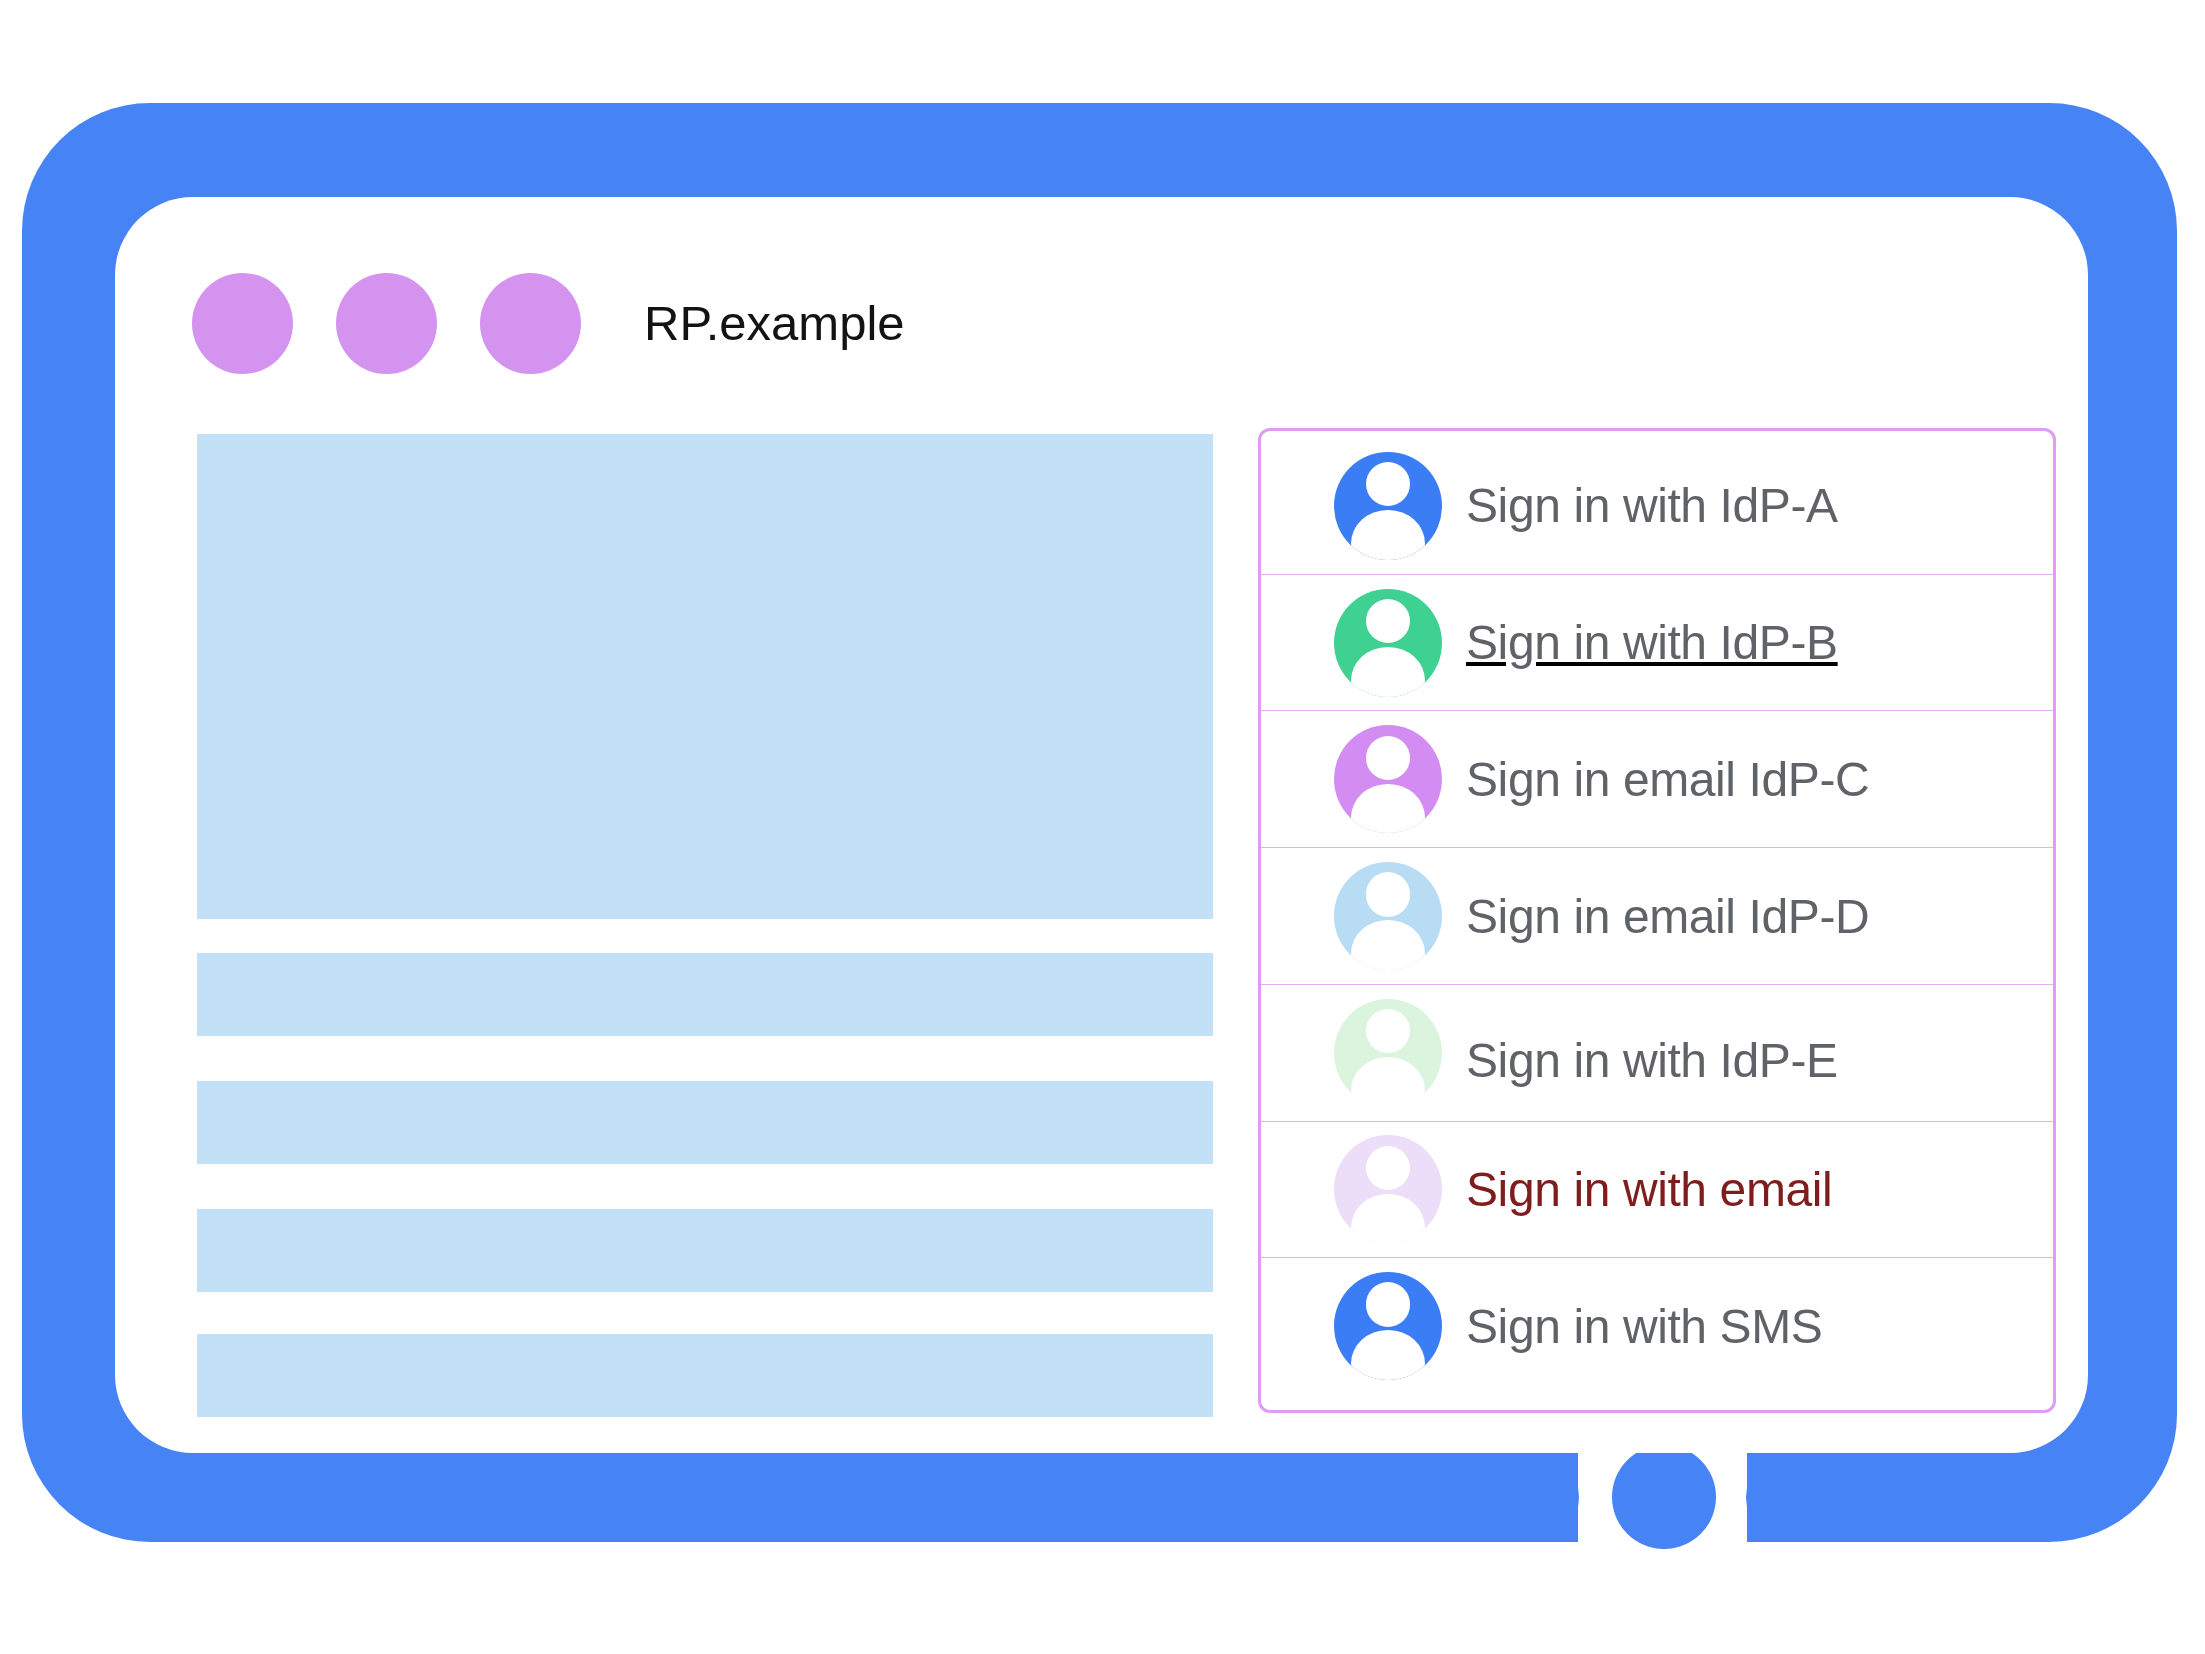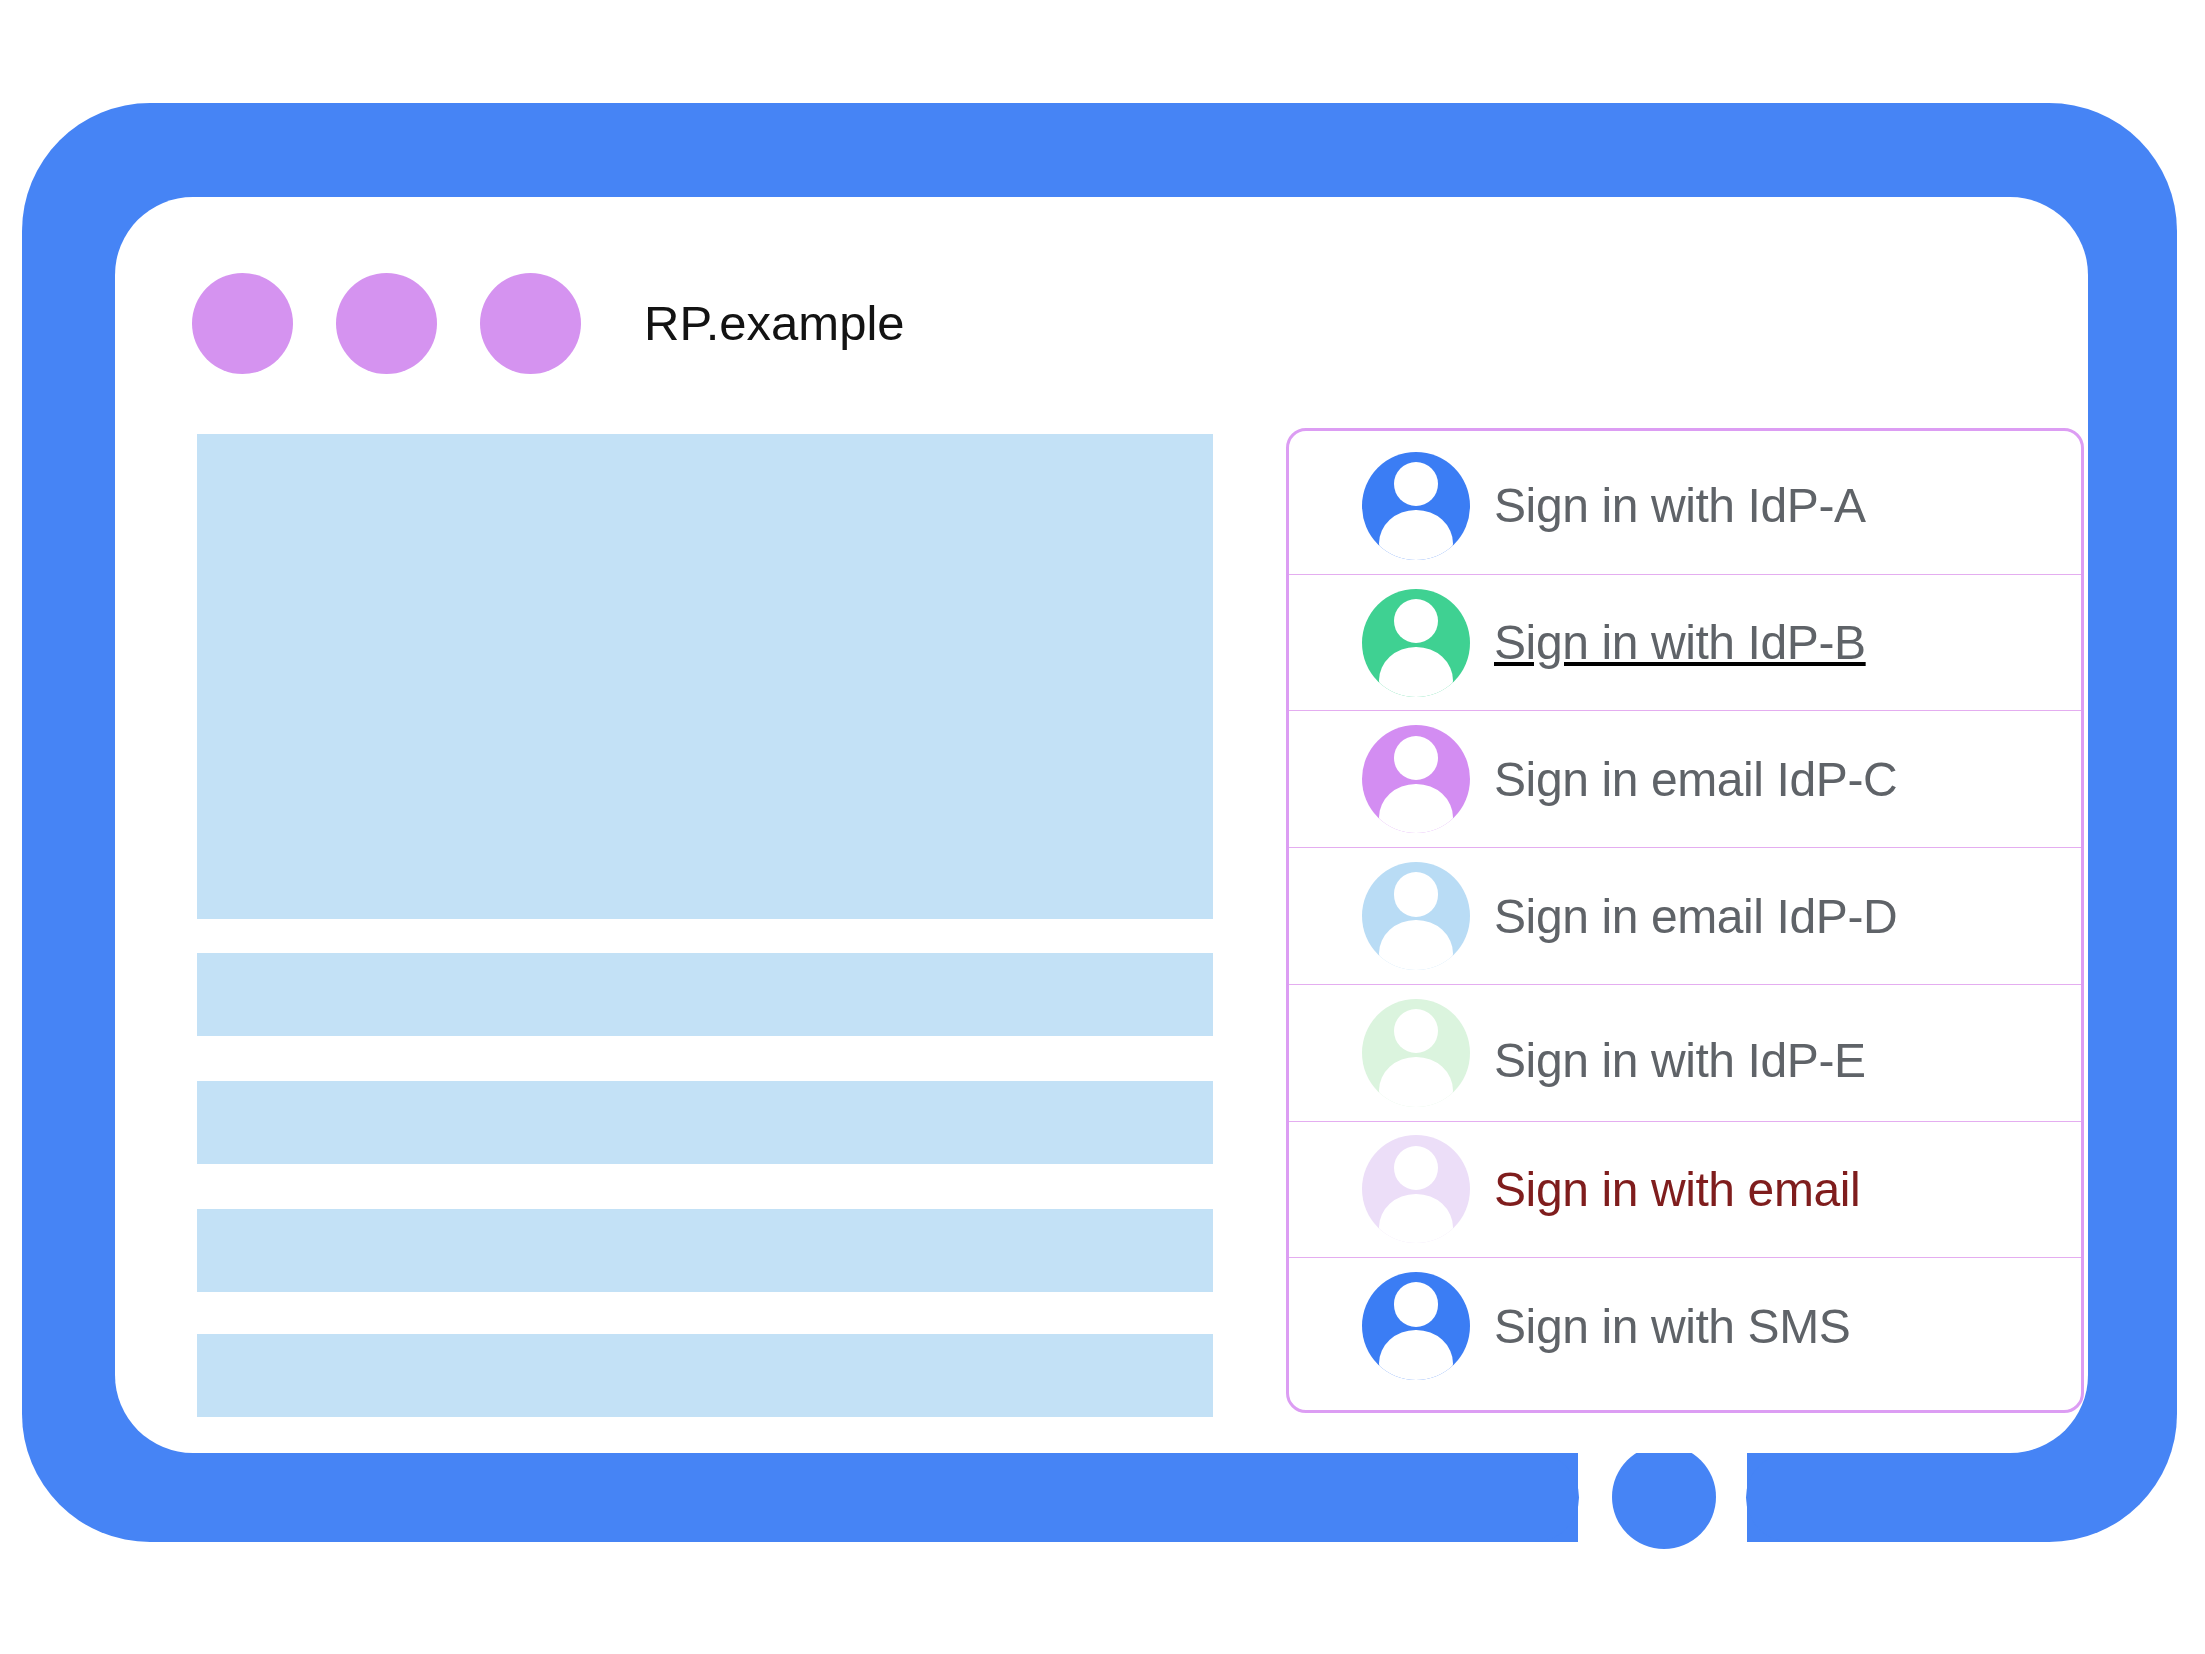--- a/index.html
+++ b/index.html
@@ -78,25 +78,25 @@
   .ph { position: absolute; left: 197px; width: 1016px; z-index: 5; }
   .ph-hero { top: 434px;  height: 485px; }
   .ph-bar1 { top: 953px; height: 83px; }
   .ph-bar2 { top: 1081px; height: 83px; }
   .ph-bar3 { top: 1209px; height: 83px; }
   .ph-bar4 { top: 1334px; height: 83px; }
 
   
   .signin-panel {
     position: absolute;
-    left: 1286px; top: 428px;
+    left: 1258px; top: 428px;
     width: 798px; height: 985px;
     box-sizing: border-box;
     border: 3.5px solid #dc9df3;
-    border-radius: 20px;
+    border-radius: 12px;
     background: #ffffff;
     padding: 7px 0 16px 0;
     display: flex;
     flex-direction: column;
     z-index: 6;
   }
   .signin-row {
     flex: 1 1 0;
     display: flex;
     align-items: center;

